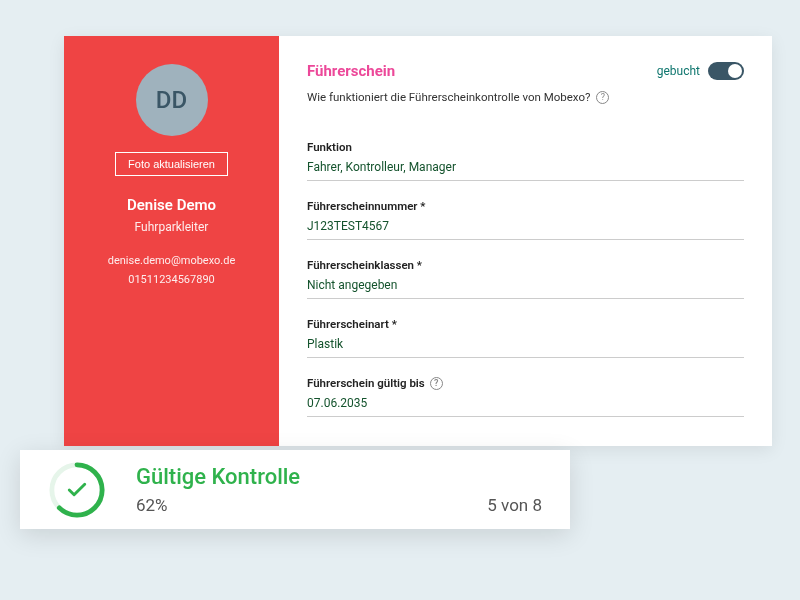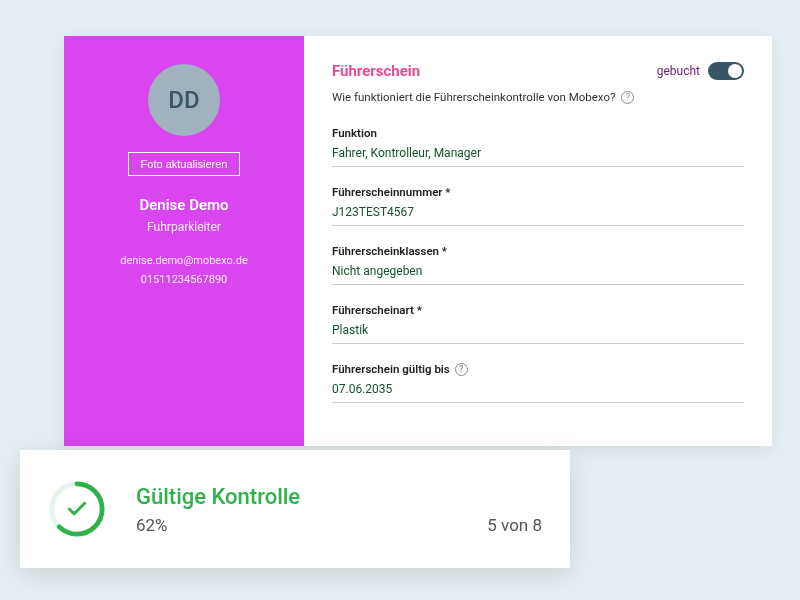--- a/index.html
+++ b/index.html
@@ -15,22 +15,22 @@
     position: absolute;
     top: 36px;
     left: 64px;
     width: 708px;
     height: 410px;
     background: #fff;
     display: flex;
     box-shadow: 0 4px 16px rgba(0,0,0,0.08);
   }
   .sidebar {
-    width: 240px;
-    background: #d946ef;
+    width: 215px;
+    background: #ef4444;
     color: #fff;
     display: flex;
     flex-direction: column;
     align-items: center;
     padding-top: 28px;
   }
   .avatar {
     width: 72px;
     height: 72px;
     border-radius: 50%;
@@ -83,21 +83,21 @@
     font-weight: 700;
     color: #ec4899;
   }
   .toggle-wrap {
     display: flex;
     align-items: center;
     gap: 8px;
   }
   .toggle-label {
     font-size: 12px;
-    color: #701a75;
+    color: #0f766e;
   }
   .toggle {
     width: 36px;
     height: 18px;
     background: #3a5666;
     border-radius: 10px;
     position: relative;
     cursor: pointer;
   }
   .toggle::after {
@@ -106,21 +106,21 @@
     right: 2px;
     top: 2px;
     width: 14px;
     height: 14px;
     border-radius: 50%;
     background: #fff;
   }
   .help-row {
     font-size: 11.5px;
     color: #333;
-    margin-bottom: 22px;
+    margin-bottom: 36px;
     display: flex;
     align-items: center;
     gap: 6px;
   }
   .help-icon {
     width: 13px;
     height: 13px;
     border: 1px solid #888;
     border-radius: 50%;
     display: inline-flex;
@@ -147,21 +147,21 @@
   }
   .field-value {
     font-size: 12px;
     color: #14532d;
   }
   .status-card {
     position: absolute;
     left: 20px;
     top: 450px;
     width: 550px;
-    height: 118px;
+    height: 79px;
     background: #fff;
     box-shadow: 0 6px 24px rgba(0,0,0,0.12);
     display: flex;
     align-items: center;
     padding: 0 28px;
   }
   .status-icon {
     width: 58px;
     height: 58px;
     position: relative;

